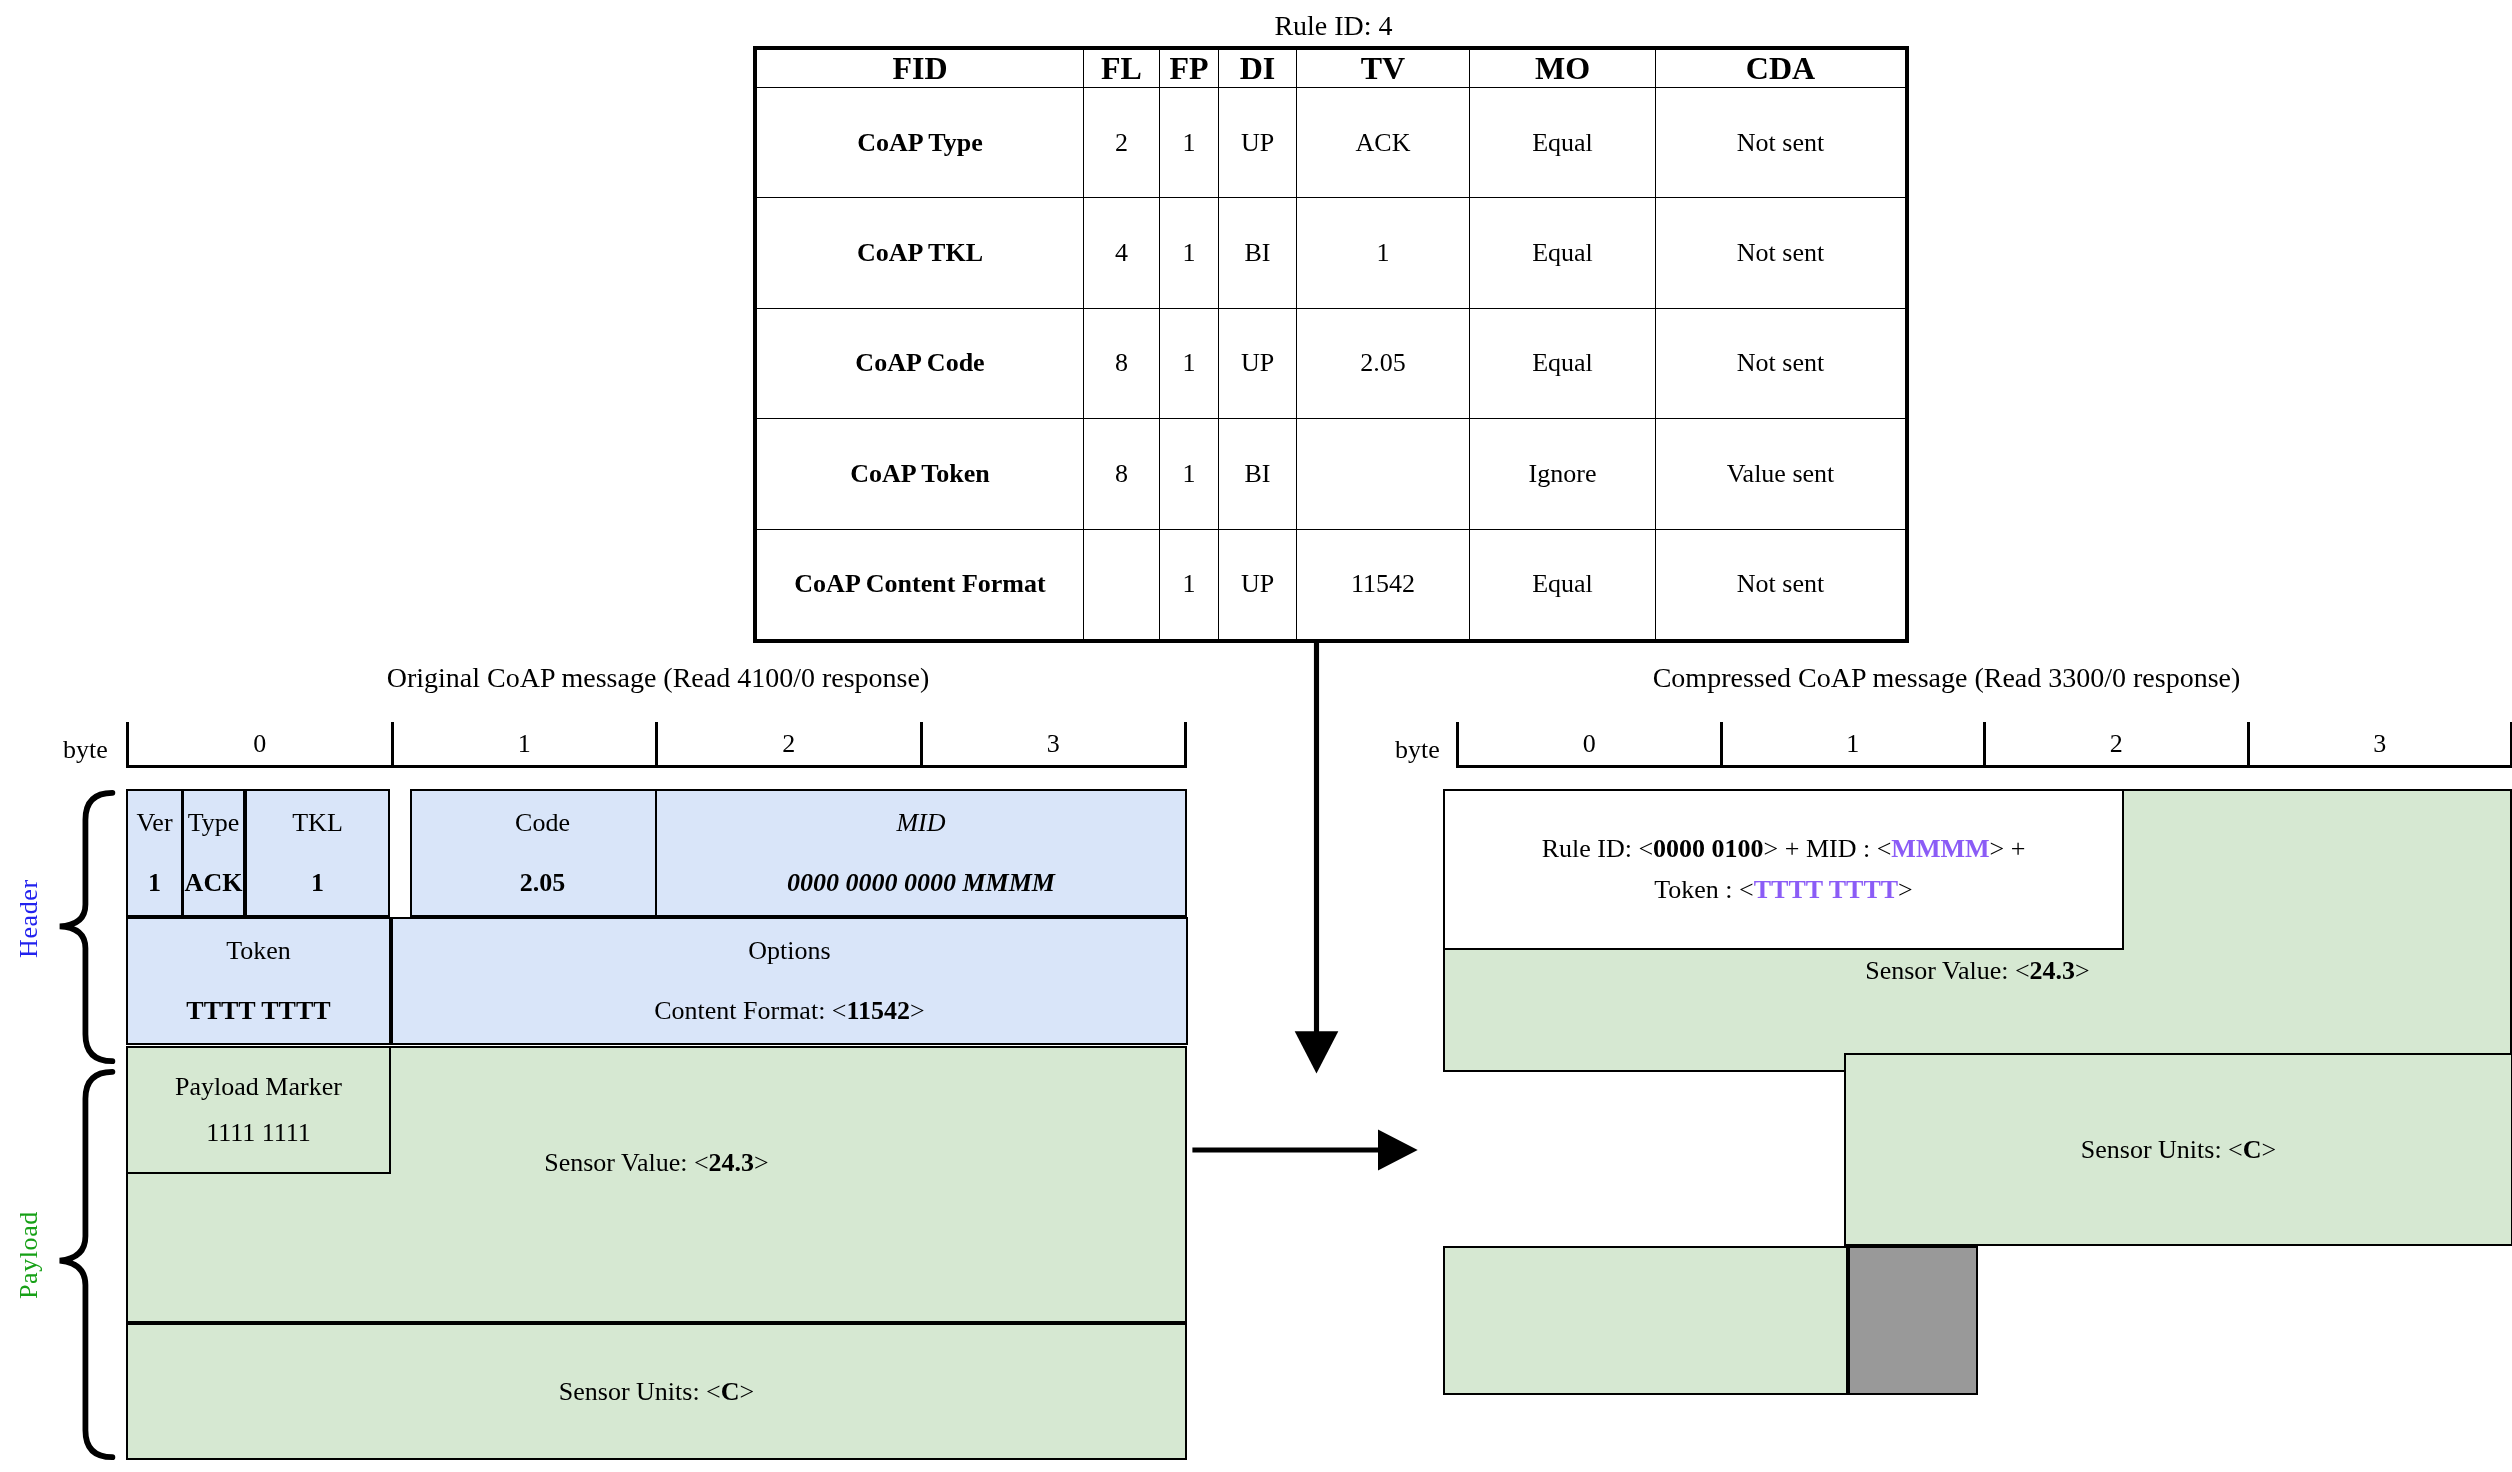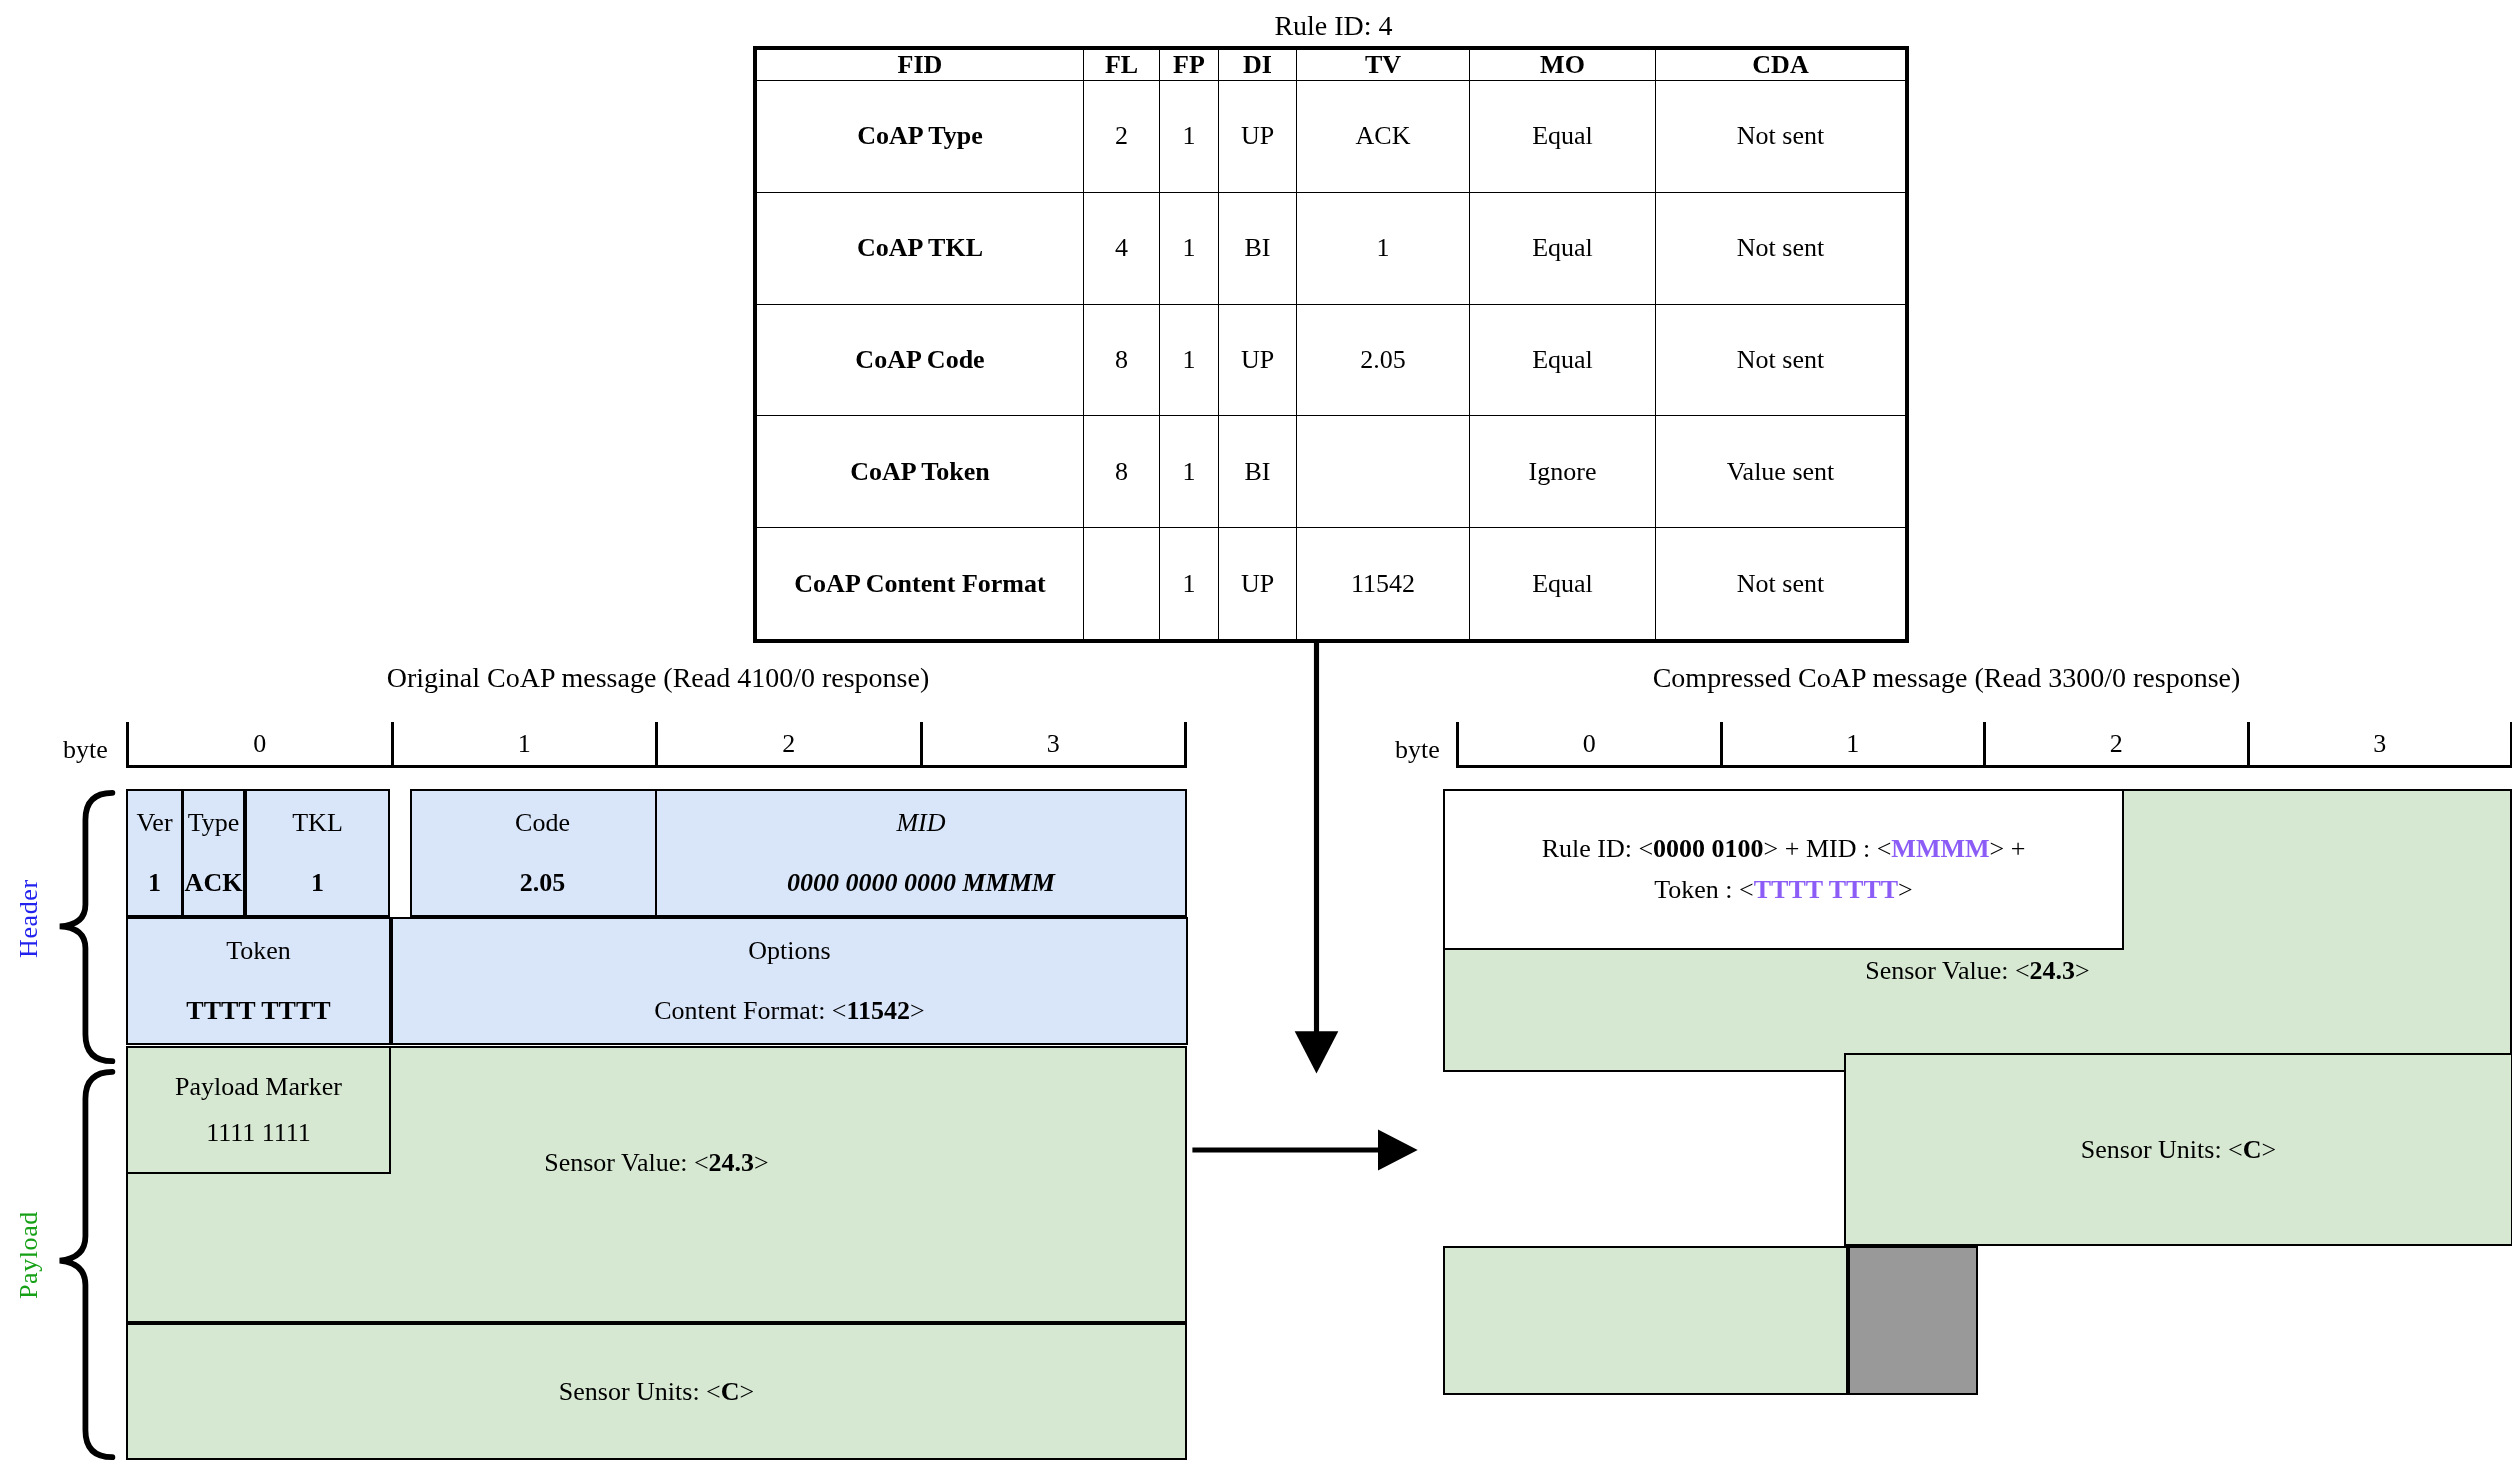--- a/index.html
+++ b/index.html
@@ -19,21 +19,21 @@
   #rule-table{
     left:753px;top:46px;width:1156px;height:597px;
     border:3.2px solid #000;box-sizing:border-box;
     border-collapse:collapse;
   }
   #rule-table table{border-collapse:collapse;width:100%;height:100%;table-layout:fixed;}
   #rule-table td,#rule-table th{
     border:1.9px solid #000;font-size:26px;text-align:center;vertical-align:middle;
     font-weight:normal;padding:0;
   }
-  #rule-table thead th{font-weight:bold;font-size:26px;}
+  #rule-table thead th{font-weight:bold;font-size:32px;}
   #rule-table tbody td.fid{font-weight:bold;}
   .c-fid{width:326px;}
   .c-fl{width:75px;}
   .c-fp{width:58px;}
   .c-di{width:77px;}
   .c-tv{width:172px;}
   .c-mo{width:185px;}
   .c-cda{width:auto;}
 
   

